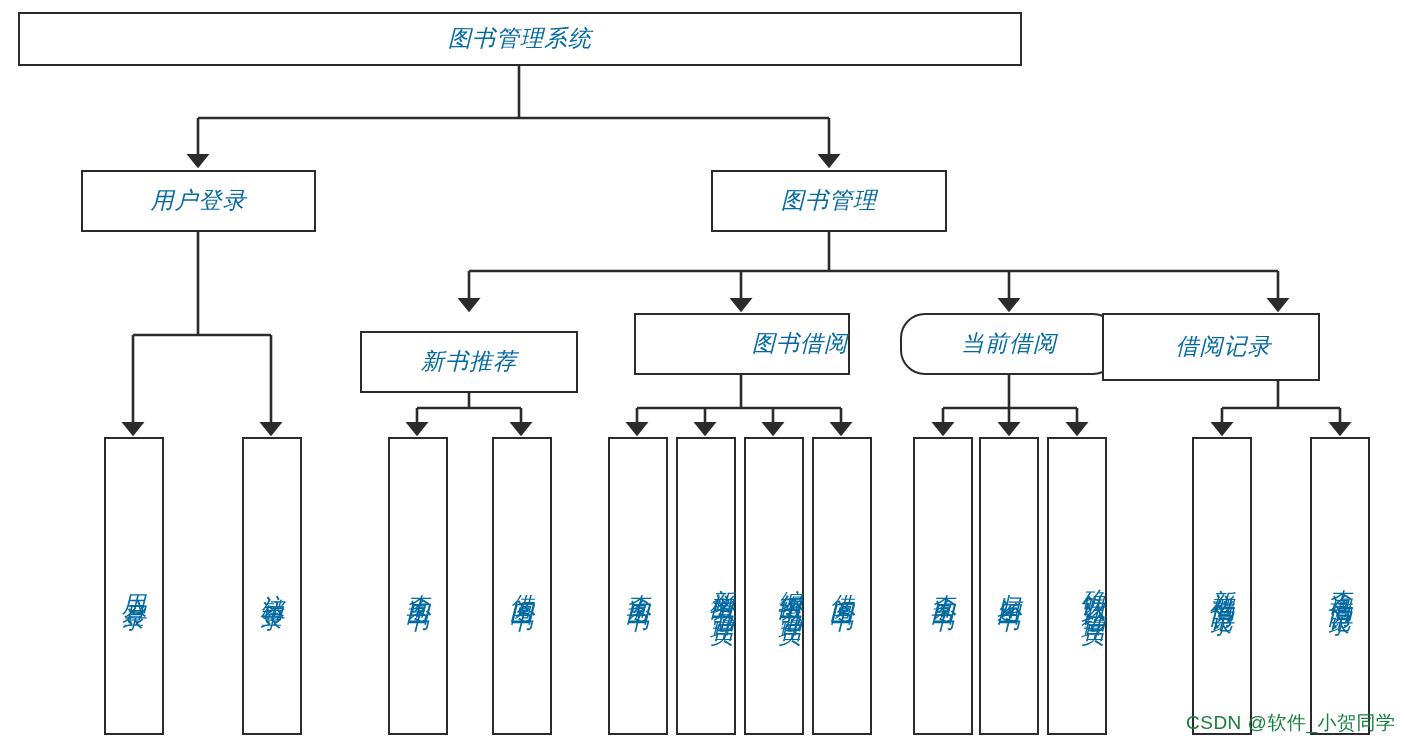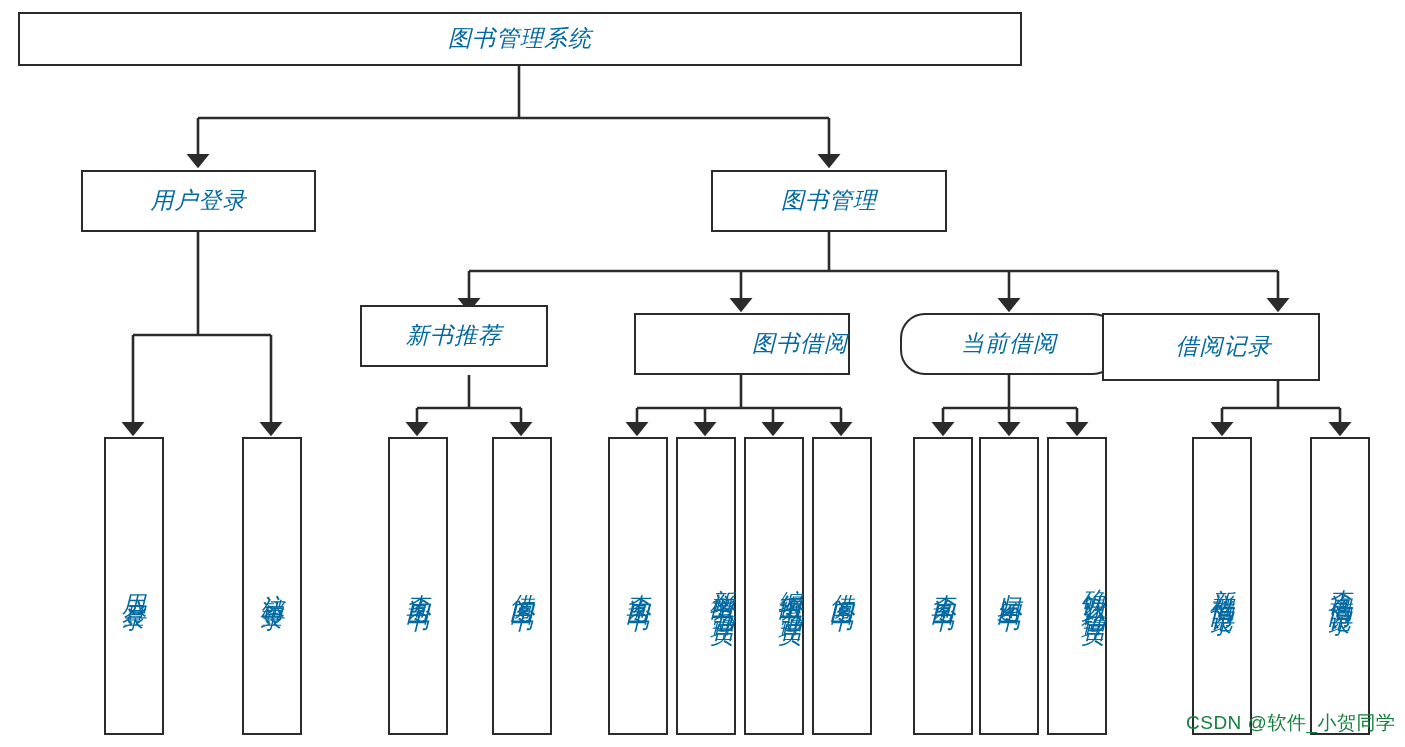--- a/index.html
+++ b/index.html
@@ -124,21 +124,21 @@
     <span>图书管理系统</span>
   </div>
 
   <div class="node node-h" style="left:81px; top:170px; width:235px; height:62px;">
     <span>用户登录</span>
   </div>
   <div class="node node-h" style="left:711px; top:170px; width:236px; height:62px;">
     <span>图书管理</span>
   </div>
 
-  <div class="node node-h" style="left:360px; top:305px; width:188px; height:62px;">
+  <div class="node node-h" style="left:360px; top:331px; width:218px; height:62px;">
     <span>新书推荐</span>
   </div>
   <div class="node node-h" style="left:634px; top:313px; width:216px; height:62px;justify-content:flex-end;">
     <span>图书借阅</span>
   </div>
   <div class="node node-h" style="left:900px; top:313px; width:218px; height:62px;border-radius:25px;">
     <span>当前借阅</span>
   </div>
   <div class="node node-h" style="left:1102px; top:313px; width:218px; height:68px;padding-left:25px;">
     <span>借阅记录</span>

